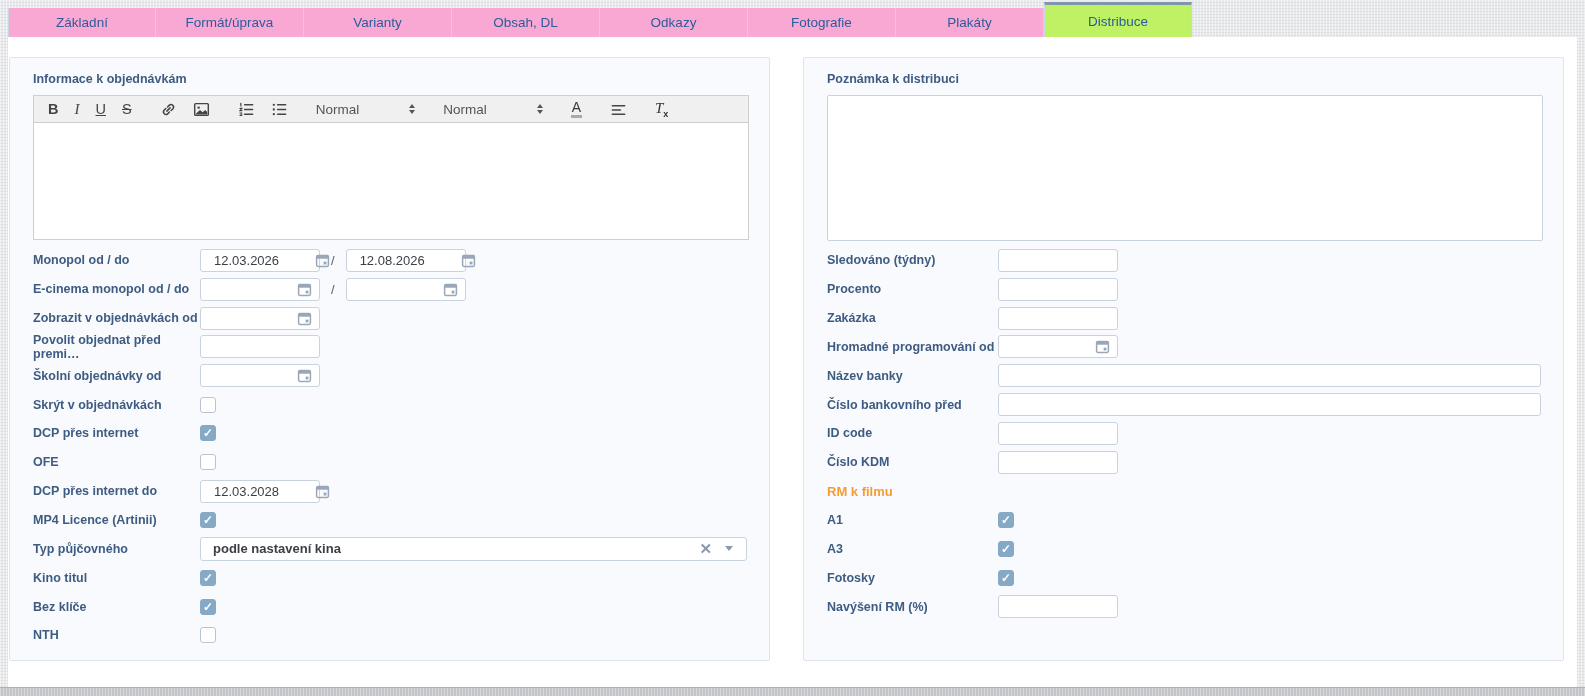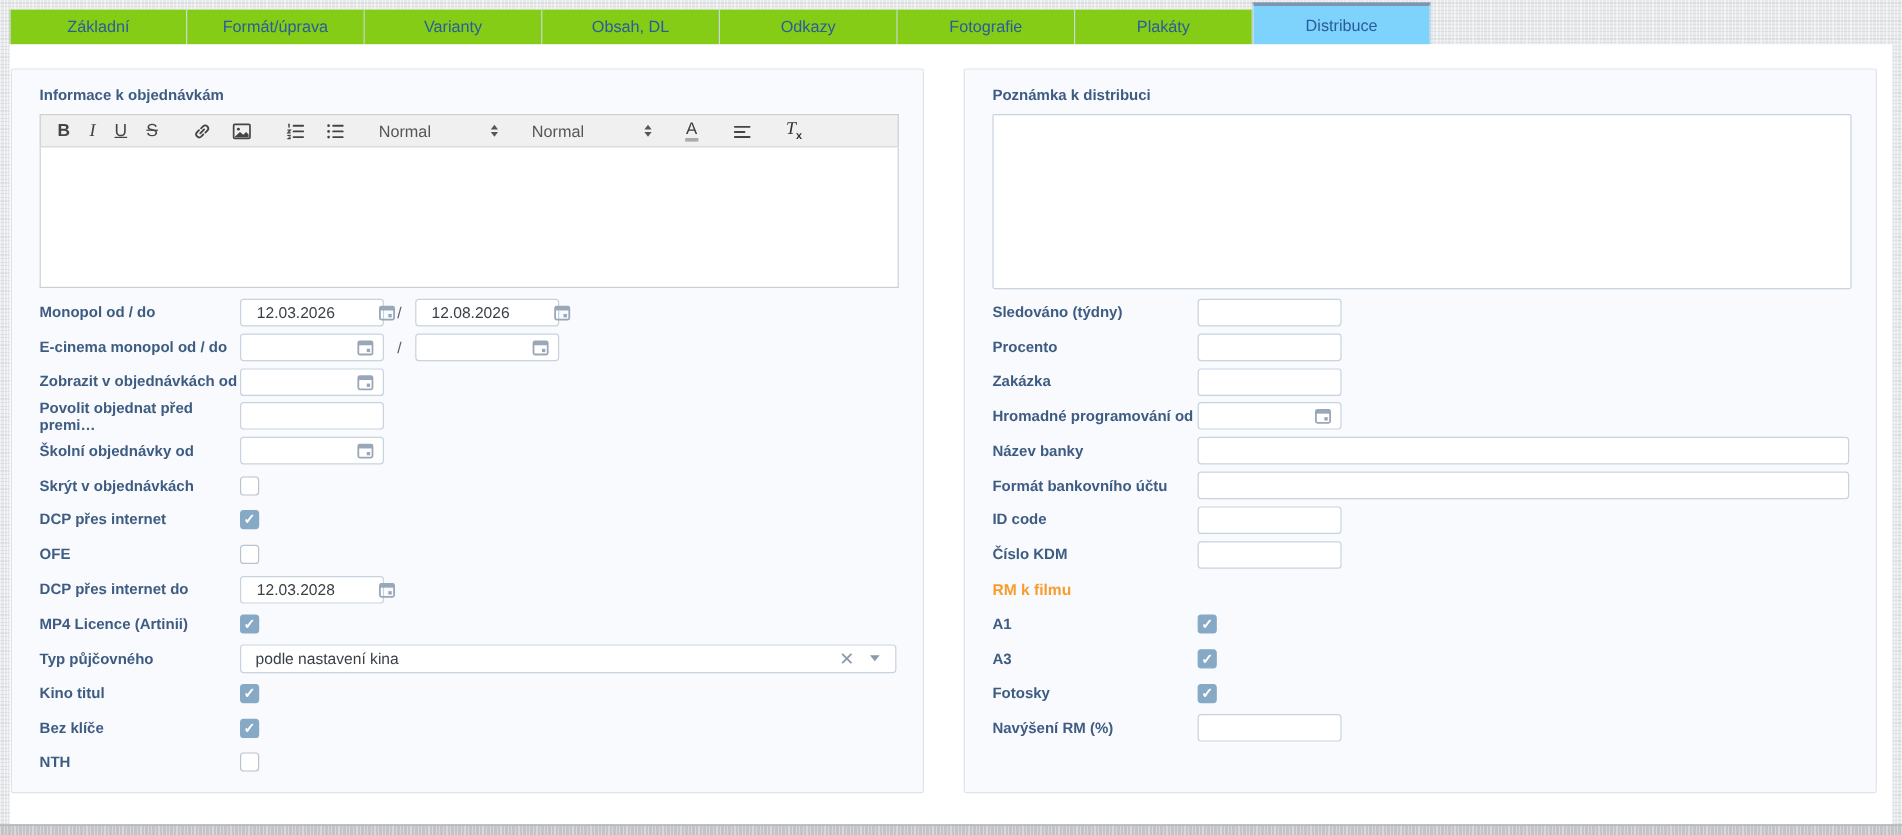--- a/index.html
+++ b/index.html
@@ -10,25 +10,25 @@
     background-image:
       repeating-linear-gradient(90deg, rgba(255,255,255,.45) 0 1px, transparent 1px 3px),
       repeating-linear-gradient(0deg, rgba(186,188,194,.30) 0 1px, transparent 1px 3px);
   }
   .window{position:absolute;left:8px;top:37px;width:1569px;height:650px;background:#ffffff;}
   .bottom-strip{position:absolute;left:0;top:687px;width:1585px;height:9px;
     background:#c3c4c7;border-top:1px solid #b0b1b4;
     background-image:repeating-linear-gradient(90deg, rgba(255,255,255,.35) 0 1px, transparent 1px 3px);}
   
   .tabbar{position:absolute;left:8px;top:2px;height:35px;display:flex;align-items:flex-end;}
-  .tab{width:148px;height:29px;box-sizing:border-box;background:#84cc16;
+  .tab{width:148px;height:29px;box-sizing:border-box;background:#f9a8d4;
     border-right:1px solid #c9d6e5;color:#2b5c9b;font-size:13.5px;
     display:flex;align-items:center;justify-content:center;cursor:pointer;}
   .tab:first-child{border-left:1px solid #c9d6e5;}
-  .tab.active{height:35px;background:#7dd3fc;border-top:3px solid #8095ab;
+  .tab.active{height:35px;background:#bef264;border-top:3px solid #8095ab;
     border-left:1px solid #c9d6e5;border-right:1px solid #c9d6e5;}
   
   .panel{position:absolute;top:20px;width:761px;height:604px;box-sizing:border-box;
     background:#f8fafd;border:1px solid #dfe3ea;border-radius:2px;}
   .panel.left{left:1px;}
   .panel.right{left:795px;}
   .panel-title{position:absolute;left:23px;top:14px;font-size:12.5px;font-weight:700;color:#3e5c82;}
   
   .editor{position:absolute;left:23px;top:37px;width:716px;box-sizing:border-box;}
   .qtoolbar{height:28px;box-sizing:border-box;background:#f0f0f1;border:1px solid #cfcfd1;
@@ -64,21 +64,21 @@
   .inp.wide{width:545px;padding:0 8px;}
   .pair{display:flex;align-items:center;}
   .slash{margin:0 11px;color:#55606e;font-size:13px;}
   .cal-icon{display:flex;align-items:center;cursor:pointer;}
   .checkbox{width:16px;height:16px;box-sizing:border-box;border:1px solid #b9c4d2;border-radius:3px;
     background:#fff;cursor:pointer;display:flex;align-items:center;justify-content:center;}
   .checkbox.checked{background:#86aac6;border-color:#86aac6;}
   .checkbox.checked::after{content:"✓";color:#fff;font-size:12px;font-weight:700;line-height:1;}
   .select{width:549px;height:24px;box-sizing:border-box;border:1px solid #c8d3e0;border-radius:3px;
     background:#fff;display:flex;align-items:center;padding-left:12px;position:relative;
-    font-size:13px;color:#3a3f46;cursor:pointer;}
+    font-size:13px;color:#3a3f46;cursor:pointer;font-weight:bold;}
   .select .x{position:absolute;right:34px;color:#8a99ad;font-size:15px;cursor:pointer;}
   .select .caret{position:absolute;right:13px;width:0;height:0;cursor:pointer;
     border-left:4.5px solid transparent;border-right:4.5px solid transparent;border-top:5px solid #8a99ad;}
   .section-title{font-size:13px;font-weight:700;color:#f89c2f;}
 </style>
 </head>
 <body>
 
 <div class="tabbar">
   <div class="tab">Základní</div>
@@ -352,21 +352,21 @@
             </span>
         </div>
       </div>
       <div class="row">
         <span class="lbl">Název banky</span>
         <div class="inp wide">
           <span></span>
         </div>
       </div>
       <div class="row">
-        <span class="lbl">Formát bankovního účtu</span>
+        <span class="lbl">Číslo bankovního před</span>
         <div class="inp wide">
           <span></span>
         </div>
       </div>
       <div class="row">
         <span class="lbl">ID code</span>
         <div class="inp text">
           <span></span>
         </div>
       </div>

